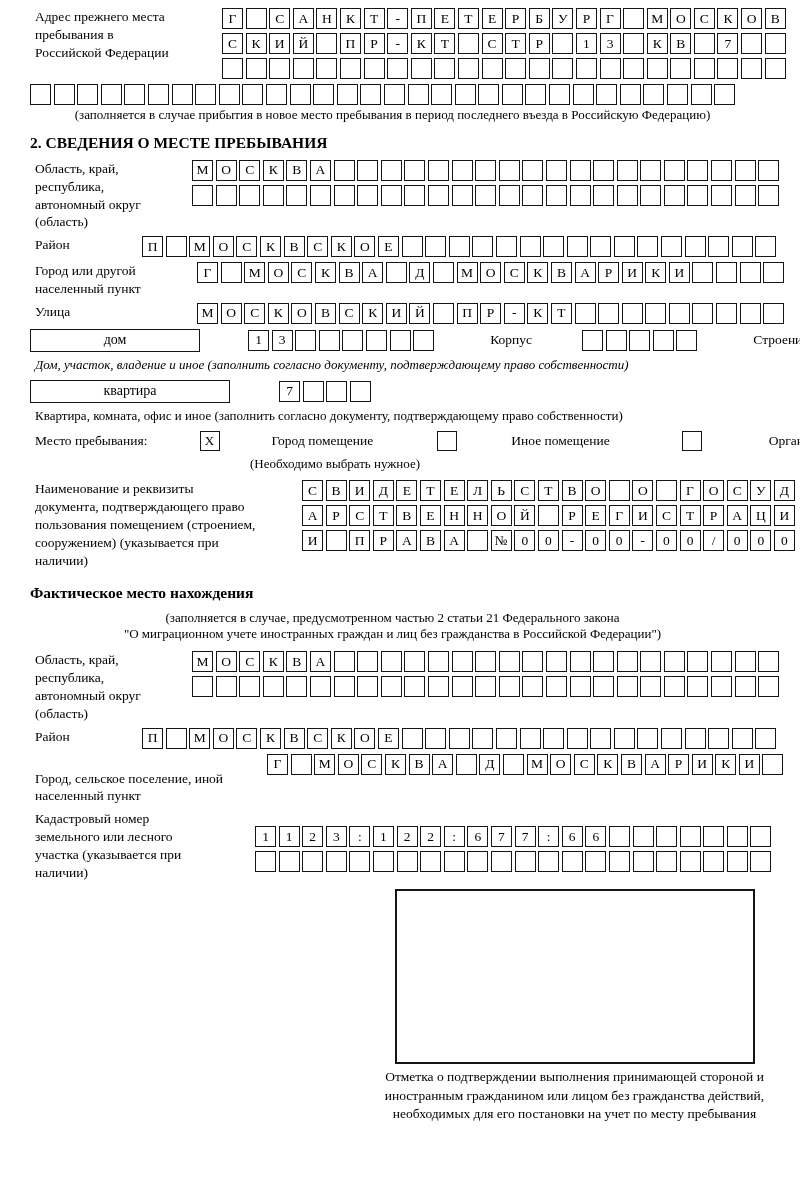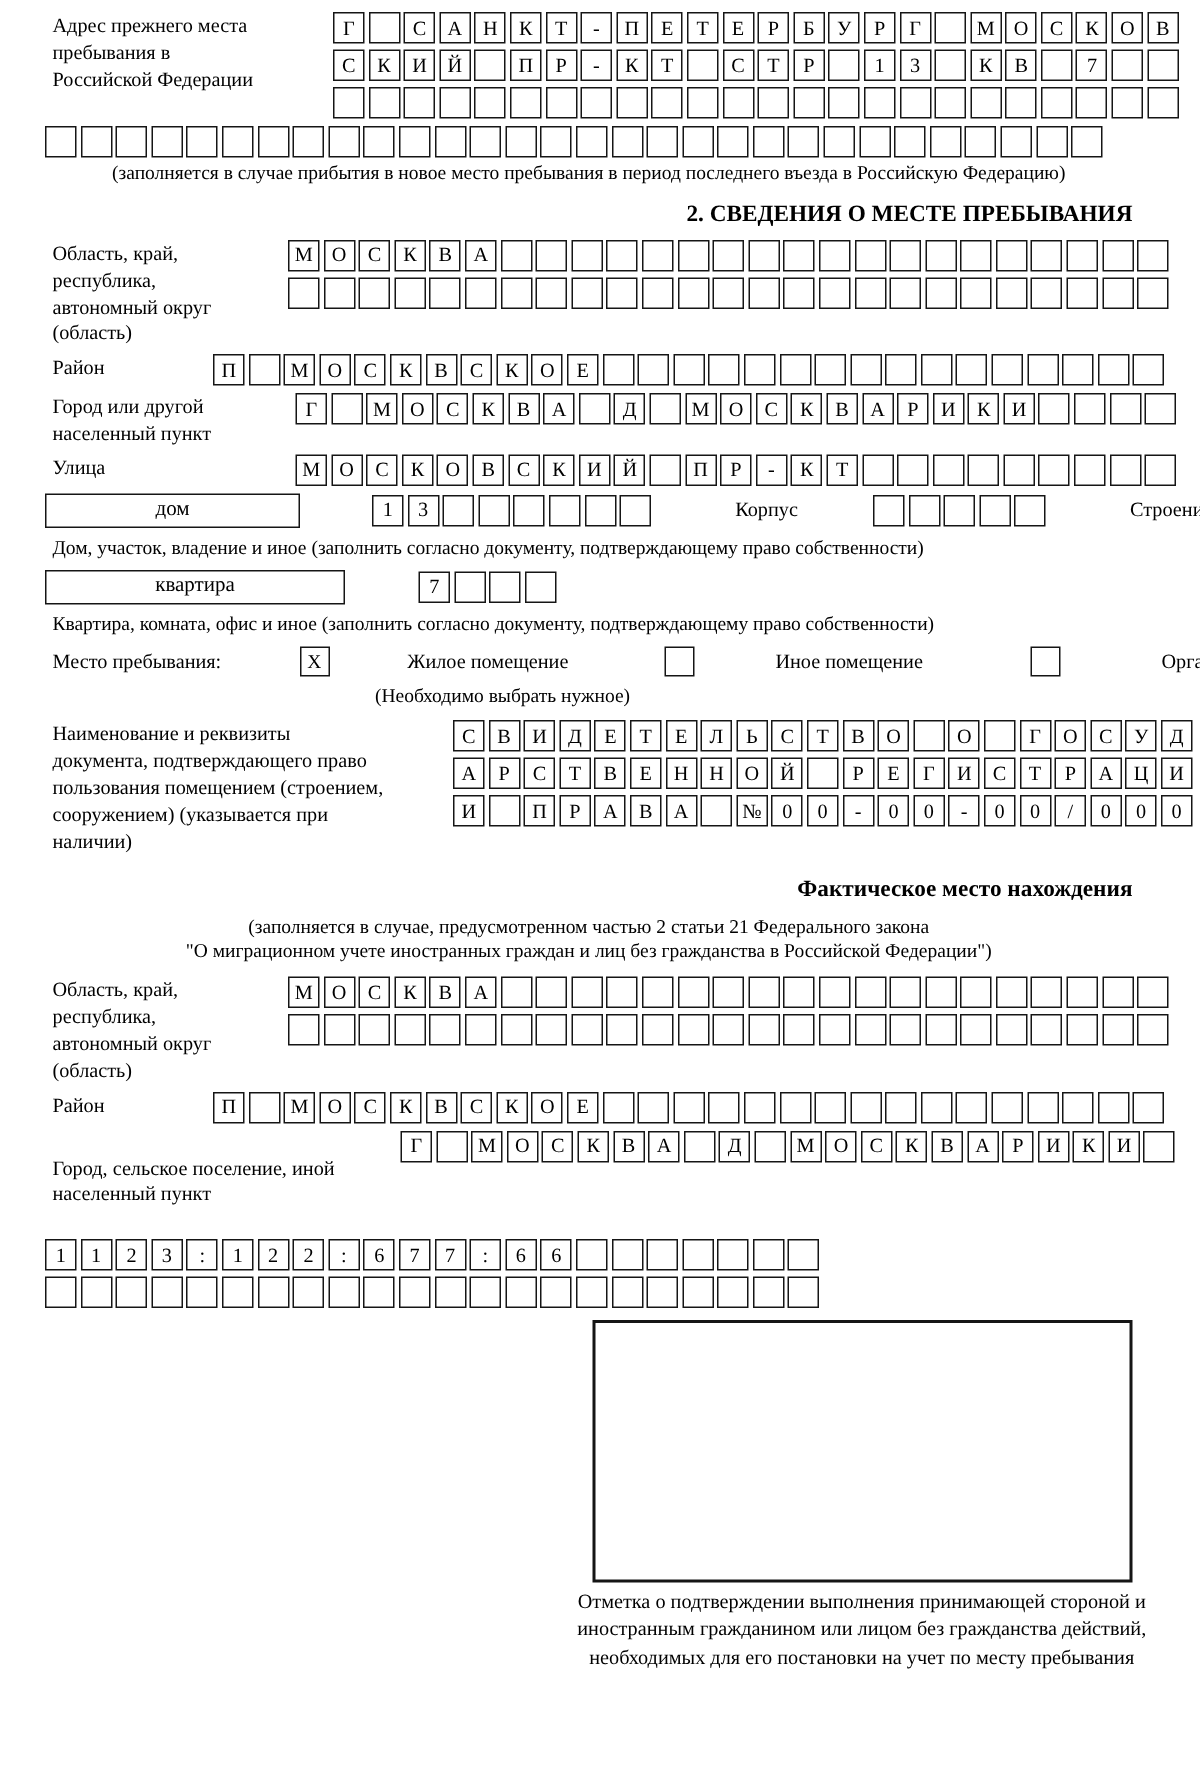--- a/index.html
+++ b/index.html
@@ -11,21 +11,21 @@
   .w150{width:150px;} .w120{width:120px;} .w70{width:70px;} .w125{width:125px;}
   .w195{width:195px;margin-top:16px;} .w183{width:183px;} .w230{width:230px;}
   .cells{display:flex;column-gap:2.6px;flex:none;}
   .cellcol{display:flex;flex-direction:column;row-gap:4px;}
   .cell{width:21px;height:21px;min-width:21px;border:1.6px solid #151515;box-sizing:border-box;
         display:flex;align-items:center;justify-content:center;font-size:13.5px;background:#fff;}
   .widebox{border:1.6px solid #151515;height:23px;box-sizing:border-box;display:flex;
            align-items:center;justify-content:center;font-size:14px;flex:none;}
   .caption{font-size:13px;line-height:1.3;}
   .caption.center{text-align:center;}
-  .sect-title{text-align:right;font-weight:bold;font-size:15.5px;margin:10px 0 8px 0;}
+  .sect-title{text-align:left;font-weight:bold;font-size:15.5px;margin:10px 0 8px 0;}
   .inline-lbl{font-size:13.5px;flex:none;}
   .checkbox{width:20px;height:20px;border:1.6px solid #151515;box-sizing:border-box;flex:none;
             display:flex;align-items:center;justify-content:center;font-size:13px;}
   .stamp-box{border:2px solid #151515;width:360px;height:175px;margin-left:365px;box-sizing:border-box;}
   .stamp-cap{width:385px;margin-left:352px;text-align:center;font-size:13.5px;line-height:1.35;margin-top:4px;}
   .mt2{margin-top:2px;} .mt6{margin-top:6px;} .mt8{margin-top:8px;}
 </style>
 </head>
 <body>
 
@@ -327,37 +327,37 @@
         <span class="cell"></span>
       </div>
     <div class="inline-lbl" style="margin:0 8px 0 14px;">Строение</div>
     <div class="cells">
         <span class="cell">1</span>
         <span class="cell"></span>
         <span class="cell"></span>
         <span class="cell"></span>
       </div>
   </div>
-  <div class="caption" style="padding-left:5px;">Дом, участок, владение и иное (заполнить согласно документу, подтверждающему право собственности)</div>
+  <div class="caption" style="padding-left:5px;font-style:italic;">Дом, участок, владение и иное (заполнить согласно документу, подтверждающему право собственности)</div>
 
   <div class="row mt6" style="align-items:center;">
     <div class="widebox" style="width:200px;">квартира</div>
     <div class="cells" style="margin-left:7px;">
         <span class="cell">7</span>
         <span class="cell"></span>
         <span class="cell"></span>
         <span class="cell"></span>
       </div>
   </div>
   <div class="caption" style="padding-left:5px;">Квартира, комната, офис и иное (заполнить согласно документу, подтверждающему право собственности)</div>
 
   <div class="row mt6" style="align-items:center;">
     <div class="inline-lbl" style="padding-left:5px;">Место пребывания:</div>
     <div class="checkbox" style="margin-left:10px;">X</div>
-    <div class="inline-lbl" style="margin-left:10px;">Жилое помещение</div>
+    <div class="inline-lbl" style="margin-left:10px;">Город помещение</div>
     <div class="checkbox" style="margin-left:22px;"></div>
     <div class="inline-lbl" style="margin-left:12px;">Иное помещение</div>
     <div class="checkbox" style="margin-left:30px;"></div>
     <div class="inline-lbl" style="margin-left:25px;">Организация</div>
   </div>
   <div class="caption" style="margin-left:170px;width:270px;text-align:center;">(Необходимо выбрать нужное)</div>
 
   <div class="row mt8">
     <div class="label w230">Наименование и реквизиты документа, подтверждающего право пользования помещением (строением, сооружением) (указывается при наличии)</div>
     <div class="cellcol">
@@ -552,20 +552,21 @@
         <span class="cell">А</span>
         <span class="cell">Р</span>
         <span class="cell">И</span>
         <span class="cell">К</span>
         <span class="cell">И</span>
         <span class="cell"></span>
       </div>
   </div>
 
   <div class="row">
+    <div class="label w183">Кадастровый номер земельного или лесного участка (указывается при наличии)</div>
     <div class="cellcol" style="margin-top:16px;">
       <div class="cells">
           <span class="cell">1</span>
           <span class="cell">1</span>
           <span class="cell">2</span>
           <span class="cell">3</span>
           <span class="cell">:</span>
           <span class="cell">1</span>
           <span class="cell">2</span>
           <span class="cell">2</span>

